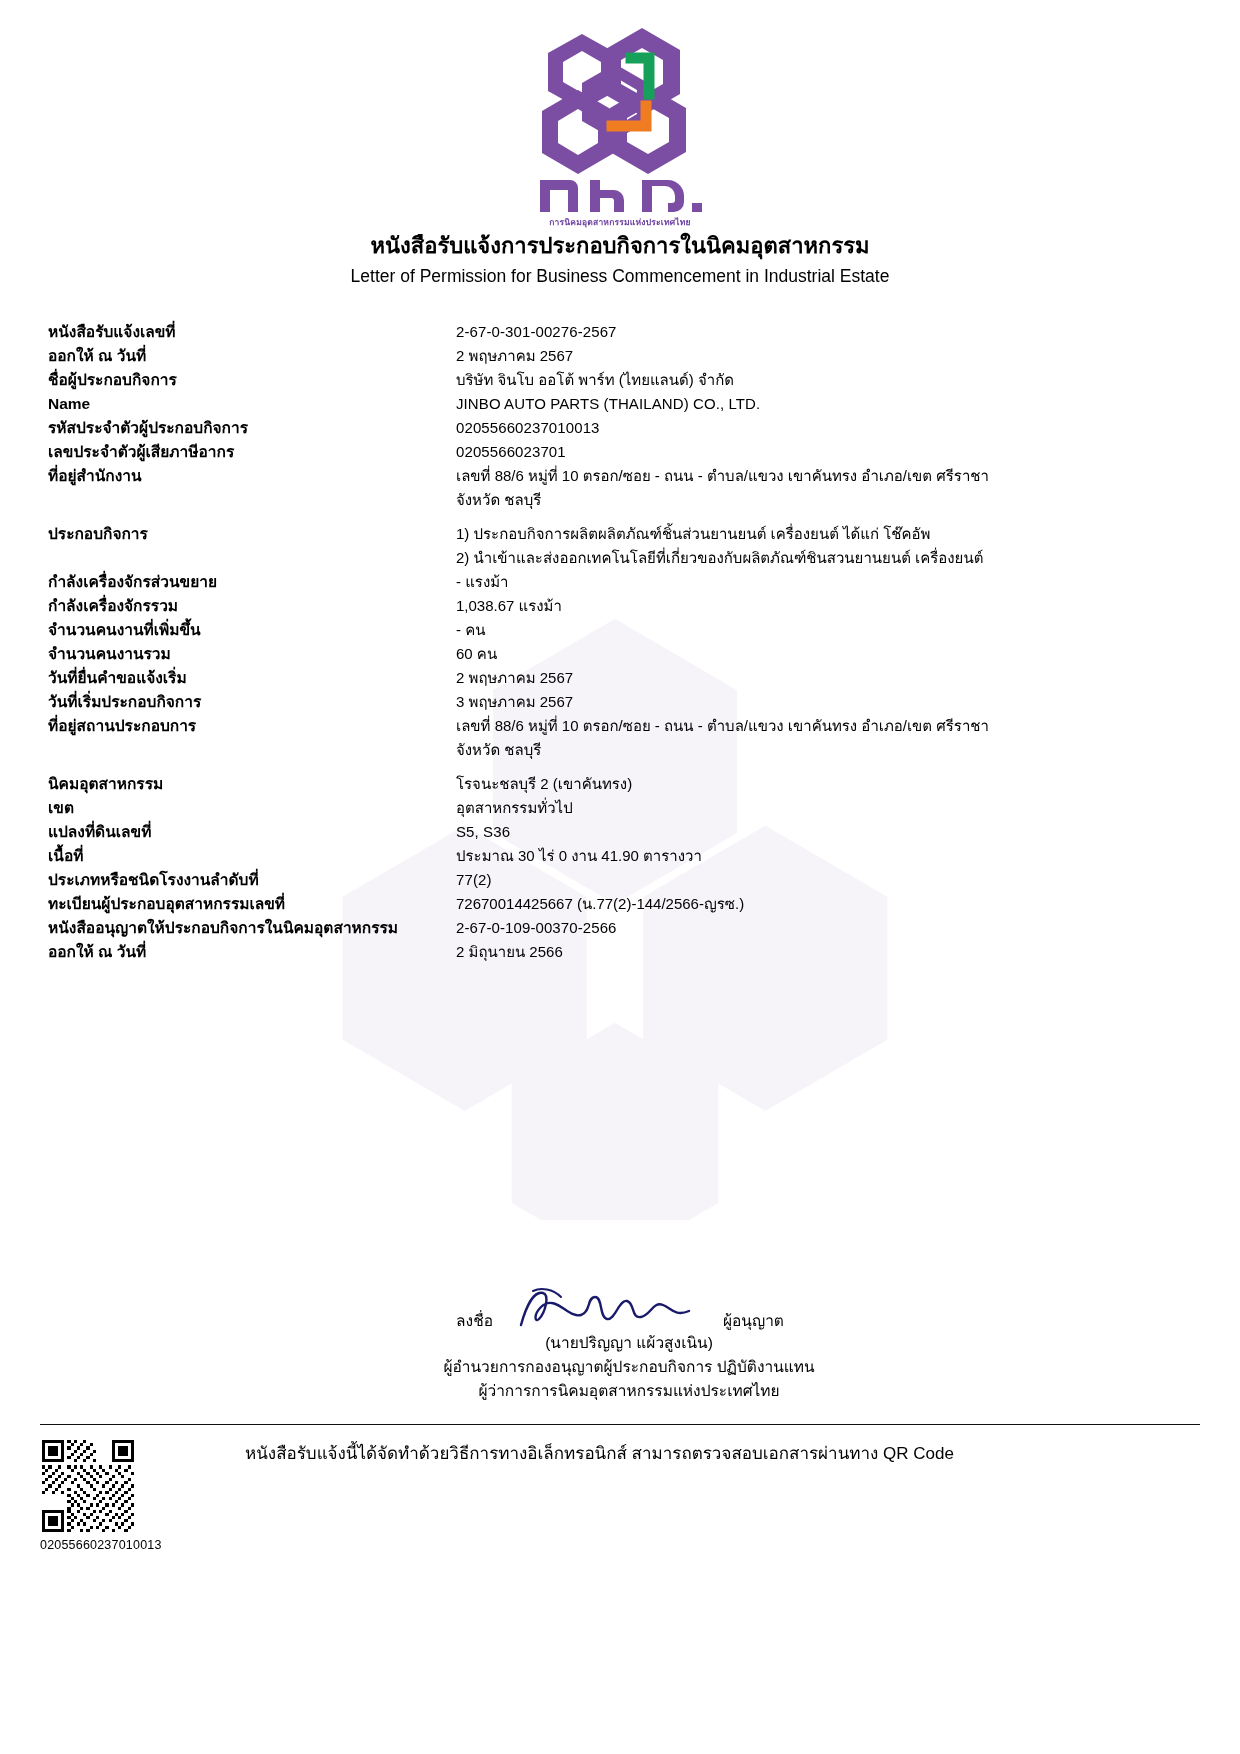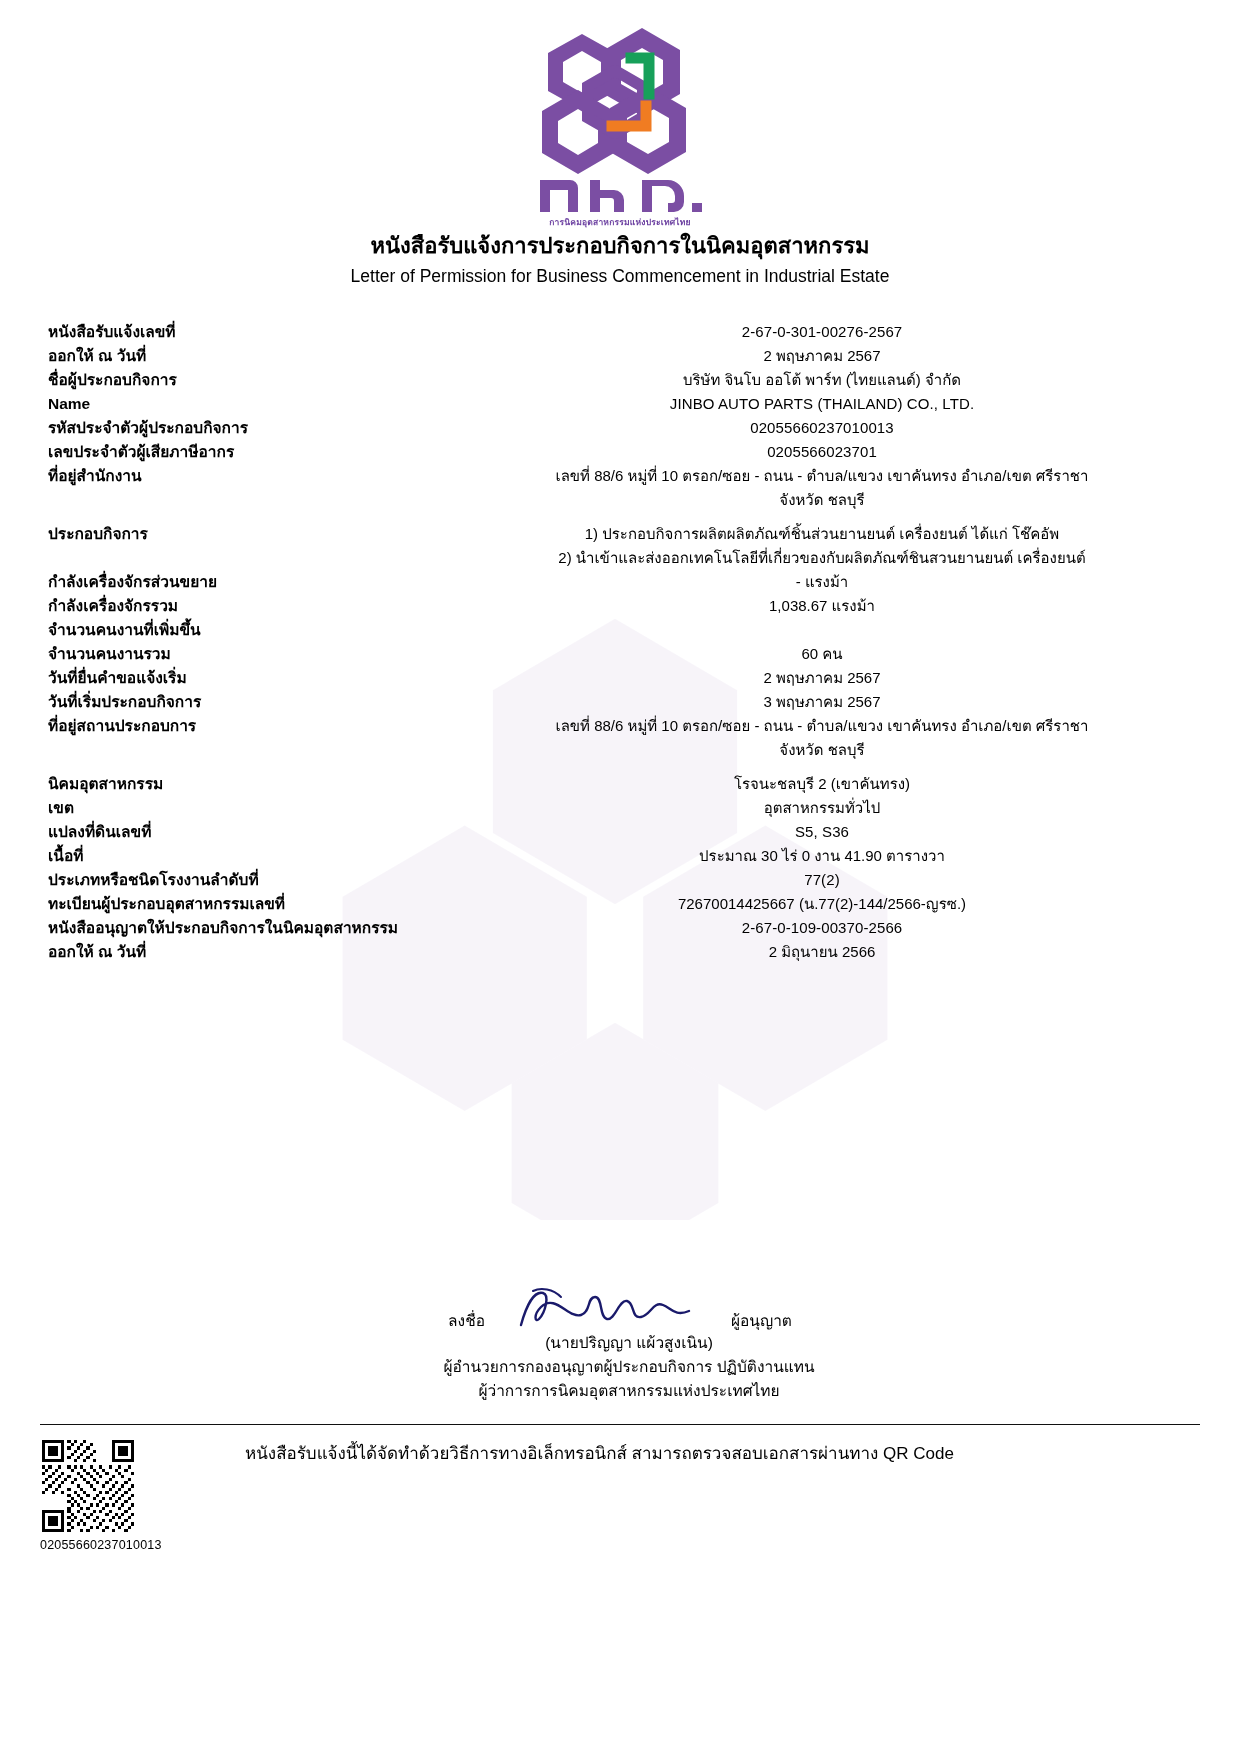--- a/index.html
+++ b/index.html
@@ -100,36 +100,35 @@
     color: #000;
   }
   .label.thin { font-weight: 700; }
   .value {
     flex: 1 1 auto;
     font-size: 15px;
     font-weight: 400;
     line-height: 24px;
     color: #000;
     white-space: pre-line;
-    text-align: center;
   }
   .value.latin { font-size: 15px; letter-spacing: 0.1px; }
 
   
   .sign-area {
     position: absolute;
     left: 0;
     top: 1285px;
     width: 1240px;
   }
   .sign-line {
     display: flex;
     justify-content: center;
     align-items: flex-end;
-    gap: 18px;
+    gap: 10px;
   }
   .sign-label {
     font-size: 15.5px;
     line-height: 20px;
   }
   .sign-mark {
     width: 210px;
     height: 46px;
     position: relative;
   }
@@ -261,20 +260,21 @@
       <div class="row">
         <div class="label">กำลังเครื่องจักรส่วนขยาย</div>
         <div class="value">- แรงม้า</div>
       </div>
       <div class="row">
         <div class="label">กำลังเครื่องจักรรวม</div>
         <div class="value">1,038.67 แรงม้า</div>
       </div>
       <div class="row">
         <div class="label">จำนวนคนงานที่เพิ่มขึ้น</div>
+        <div class="value">- คน</div>
       </div>
       <div class="row">
         <div class="label">จำนวนคนงานรวม</div>
         <div class="value">60 คน</div>
       </div>
       <div class="row">
         <div class="label">วันที่ยื่นคำขอแจ้งเริ่ม</div>
         <div class="value">2 พฤษภาคม 2567</div>
       </div>
       <div class="row">

